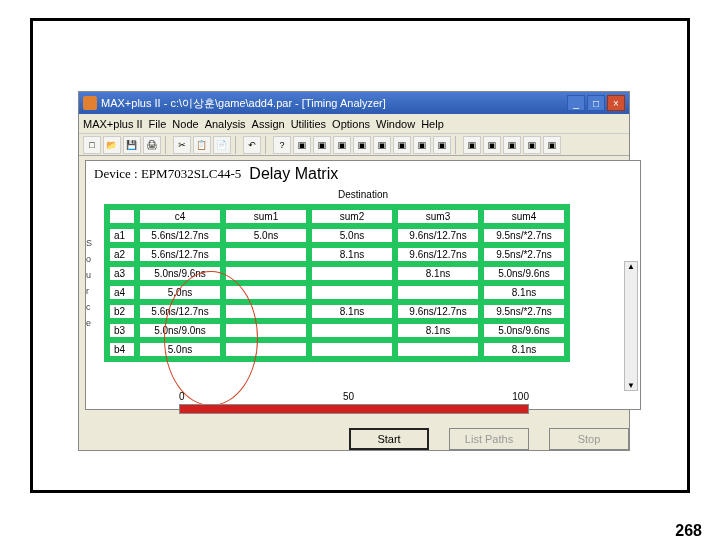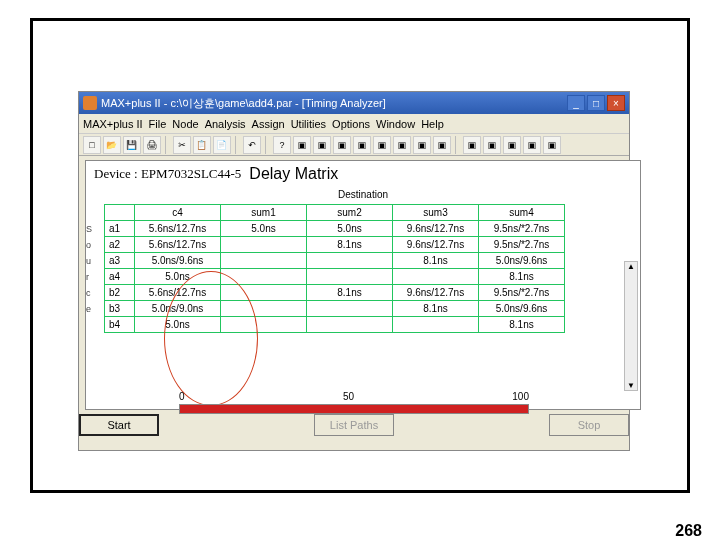--- a/index.html
+++ b/index.html
@@ -19,32 +19,32 @@
   .tool-btn { width: 18px; height: 18px; border: 1px solid #ccc; background: #f4f4f0; font-size: 9px; display: flex; align-items: center; justify-content: center; }
   .tool-sep { width: 4px; height: 18px; border-left: 1px solid #bbb; margin: 0 2px; }
   .sub-window { position: absolute; left: 6px; top: 68px; width: 556px; height: 250px; background: #fff; border: 1px solid #888; }
   .device-row { display: flex; align-items: center; padding: 4px 8px; font-size: 13px; gap: 8px; }
   .device-row .dm { font-size: 16px; font-family: Arial; }
   .dest-label { text-align: center; font-size: 10px; padding: 2px 0 4px; }
   .matrix-wrap { display: flex; }
   .matrix-left { width: 14px; display: flex; flex-direction: column; justify-content: center; font-size: 9px; color: #444; }
   .matrix-left span { display: block; line-height: 16px; }
   .matrix-table { border-collapse: collapse; font-size: 10px; margin-left: 4px; }
-  .matrix-table th, .matrix-table td { border: 1px solid #22c55e; padding: 1px 4px; text-align: center; height: 16px; }
+  .matrix-table th, .matrix-table td { border: 6px solid #22c55e; padding: 1px 4px; text-align: center; height: 16px; }
   .matrix-table th { font-weight: normal; background: #fff; }
   .matrix-table .rowh { width: 30px; text-align: left; padding-left: 4px; }
   .matrix-table .c { width: 86px; }
   .circle { position: absolute; border: 1px solid #d04020; border-radius: 50%; width: 94px; height: 135px; left: 78px; top: 110px; pointer-events: none; }
   .scroll-v { position: absolute; right: 2px; top: 100px; width: 14px; height: 130px; background: #eee; border: 1px solid #bbb; }
   .scroll-v::before { content: "▲"; position: absolute; top: 0; left: 2px; font-size: 8px; }
   .scroll-v::after { content: "▼"; position: absolute; bottom: 0; left: 2px; font-size: 8px; }
   .progress-area { position: absolute; bottom: 36px; left: 100px; right: 100px; }
   .progress-labels { display: flex; justify-content: space-between; font-size: 10px; margin-bottom: 2px; }
   .progress-bar { height: 10px; border: 1px solid #888; background: #d02020; display: flex; }
-  .btn-row { position: absolute; bottom: 14px; left: 0; right: 0; display: flex; justify-content: space-between; gap: 26px; }
+  .btn-row { position: absolute; bottom: 0; left: 0; right: 0; display: flex; justify-content: flex-end; gap: 20px; }
   .btn { width: 80px; height: 22px; border: 1px solid #888; background: #ece9d8; font-size: 11px; display: flex; align-items: center; justify-content: center; }
   .btn.dis { color: #999; }
   .btn.start { border: 2px solid #222; }
   .page-num { position: absolute; right: 18px; bottom: 0; font-size: 16px; font-weight: bold; }
 </style>
 </head>
 <body>
 
 <div class="slide">
 

